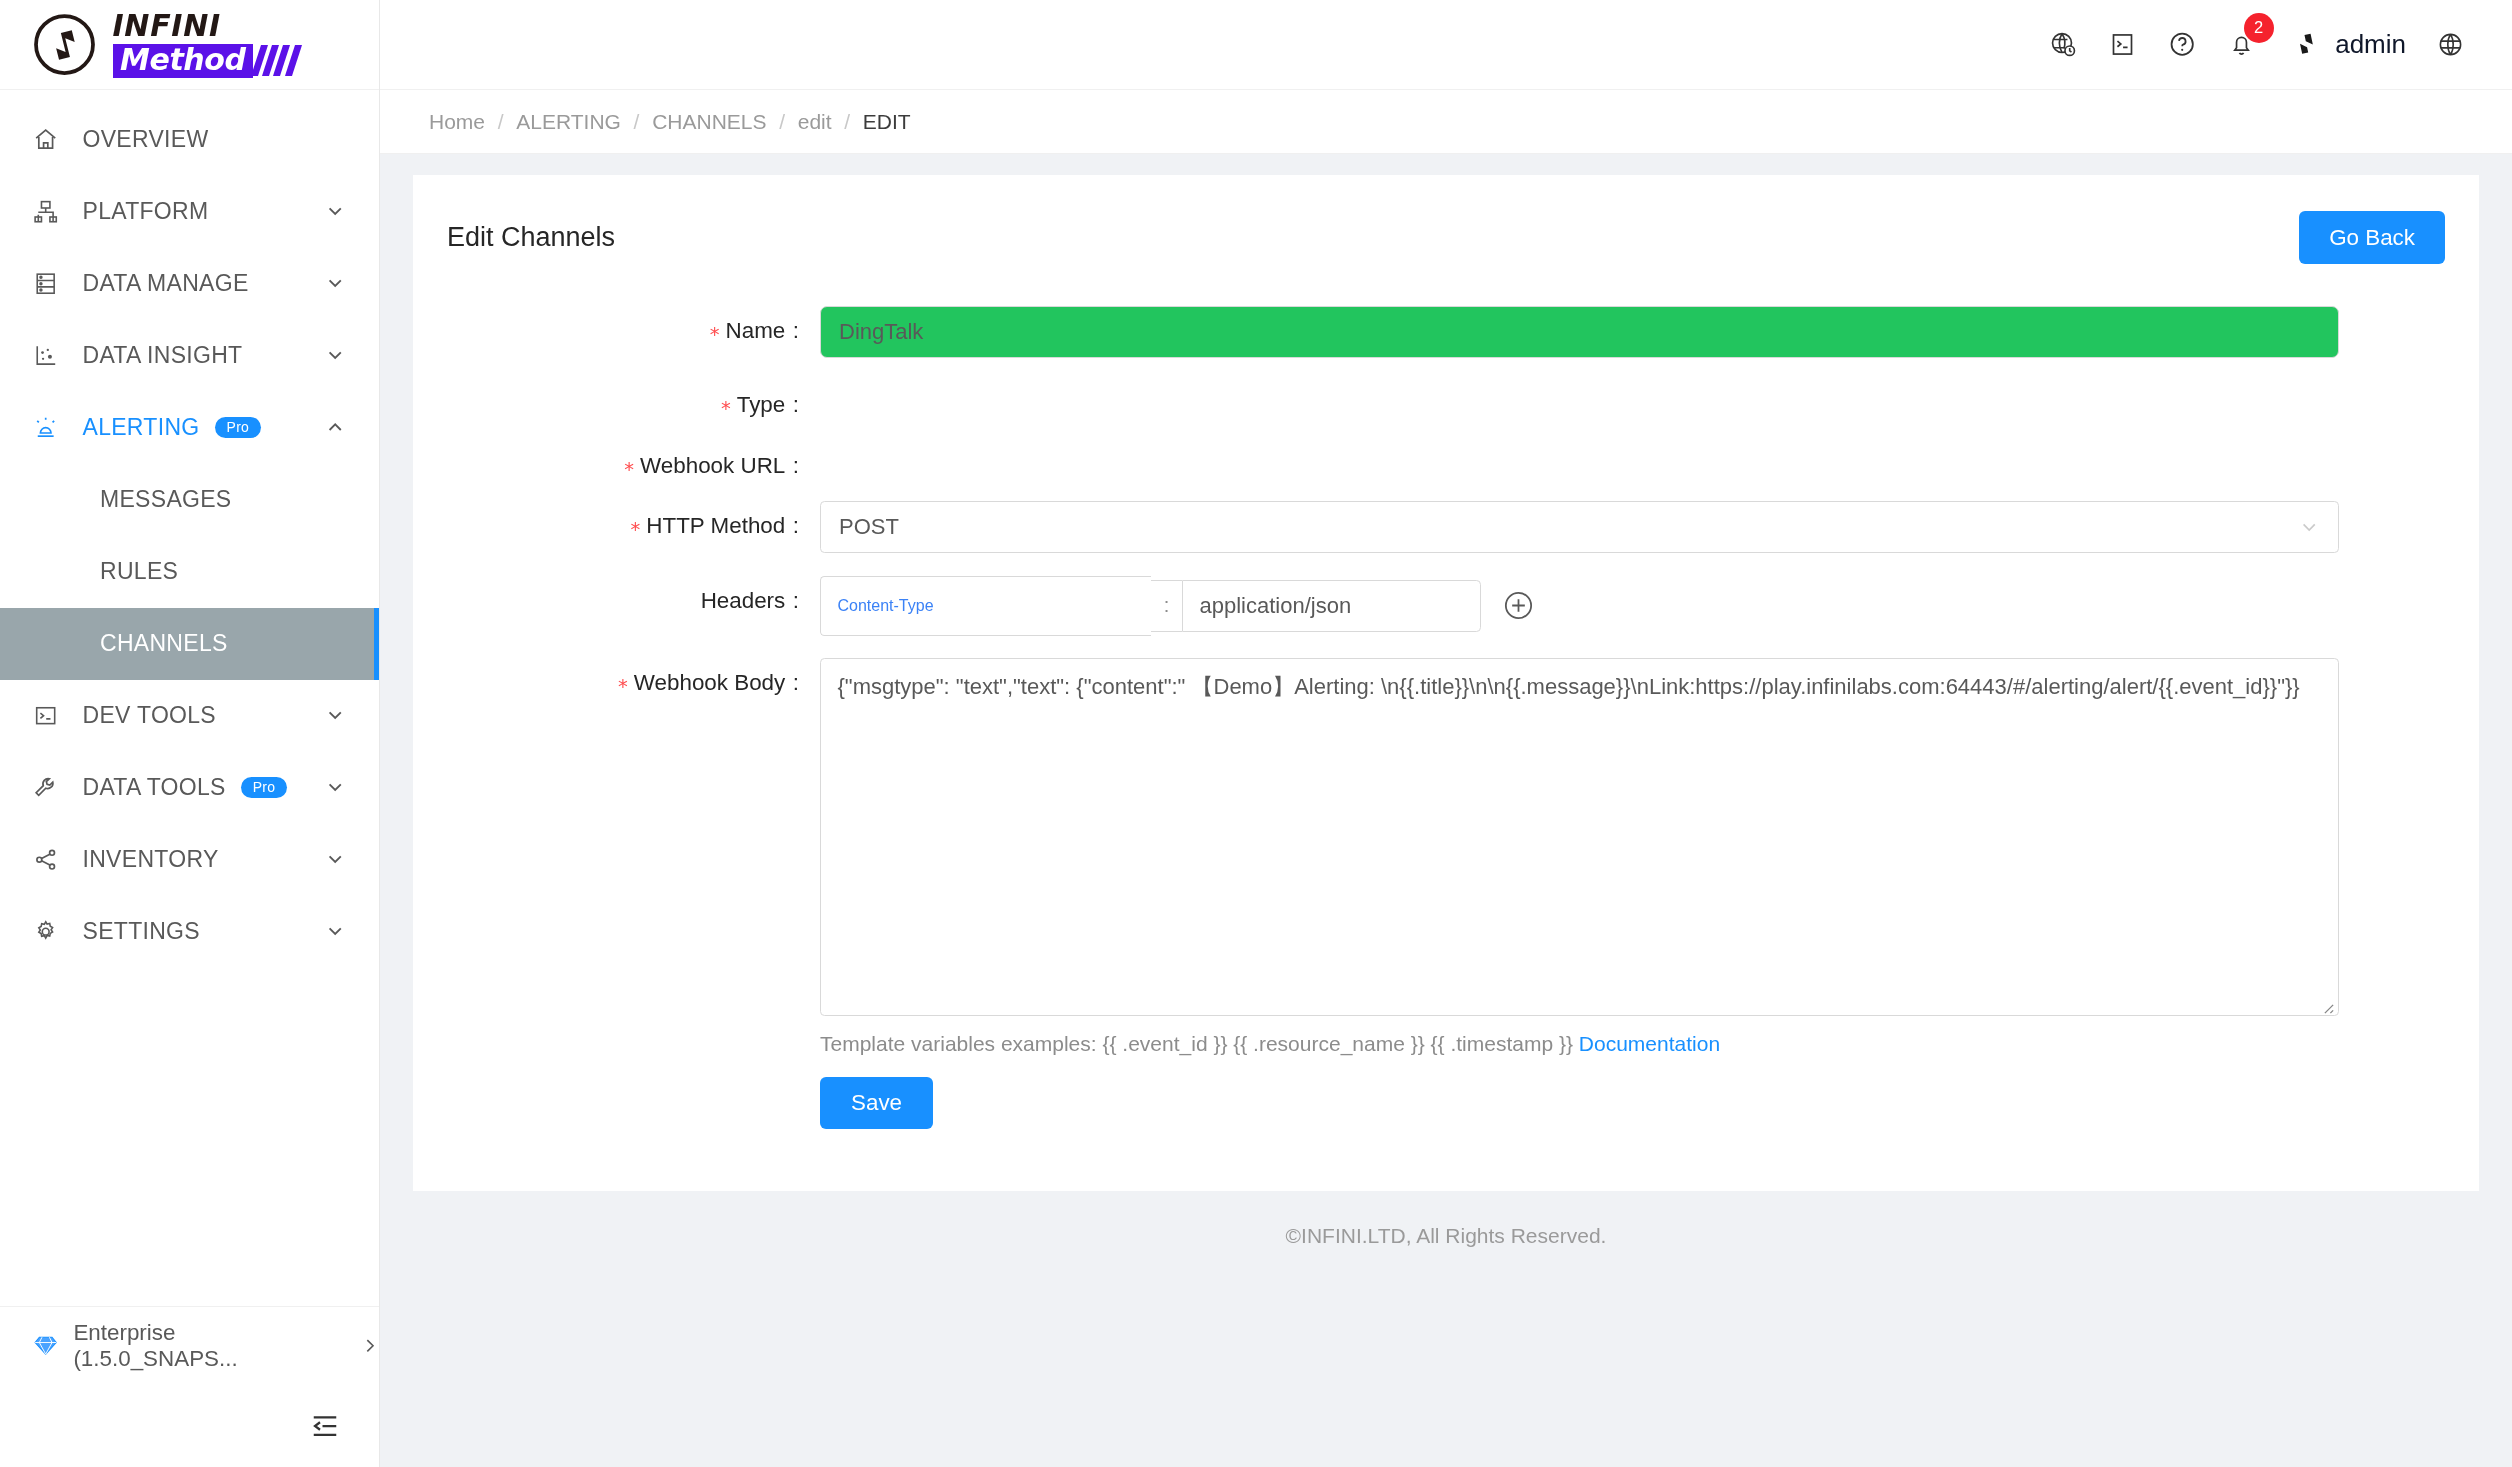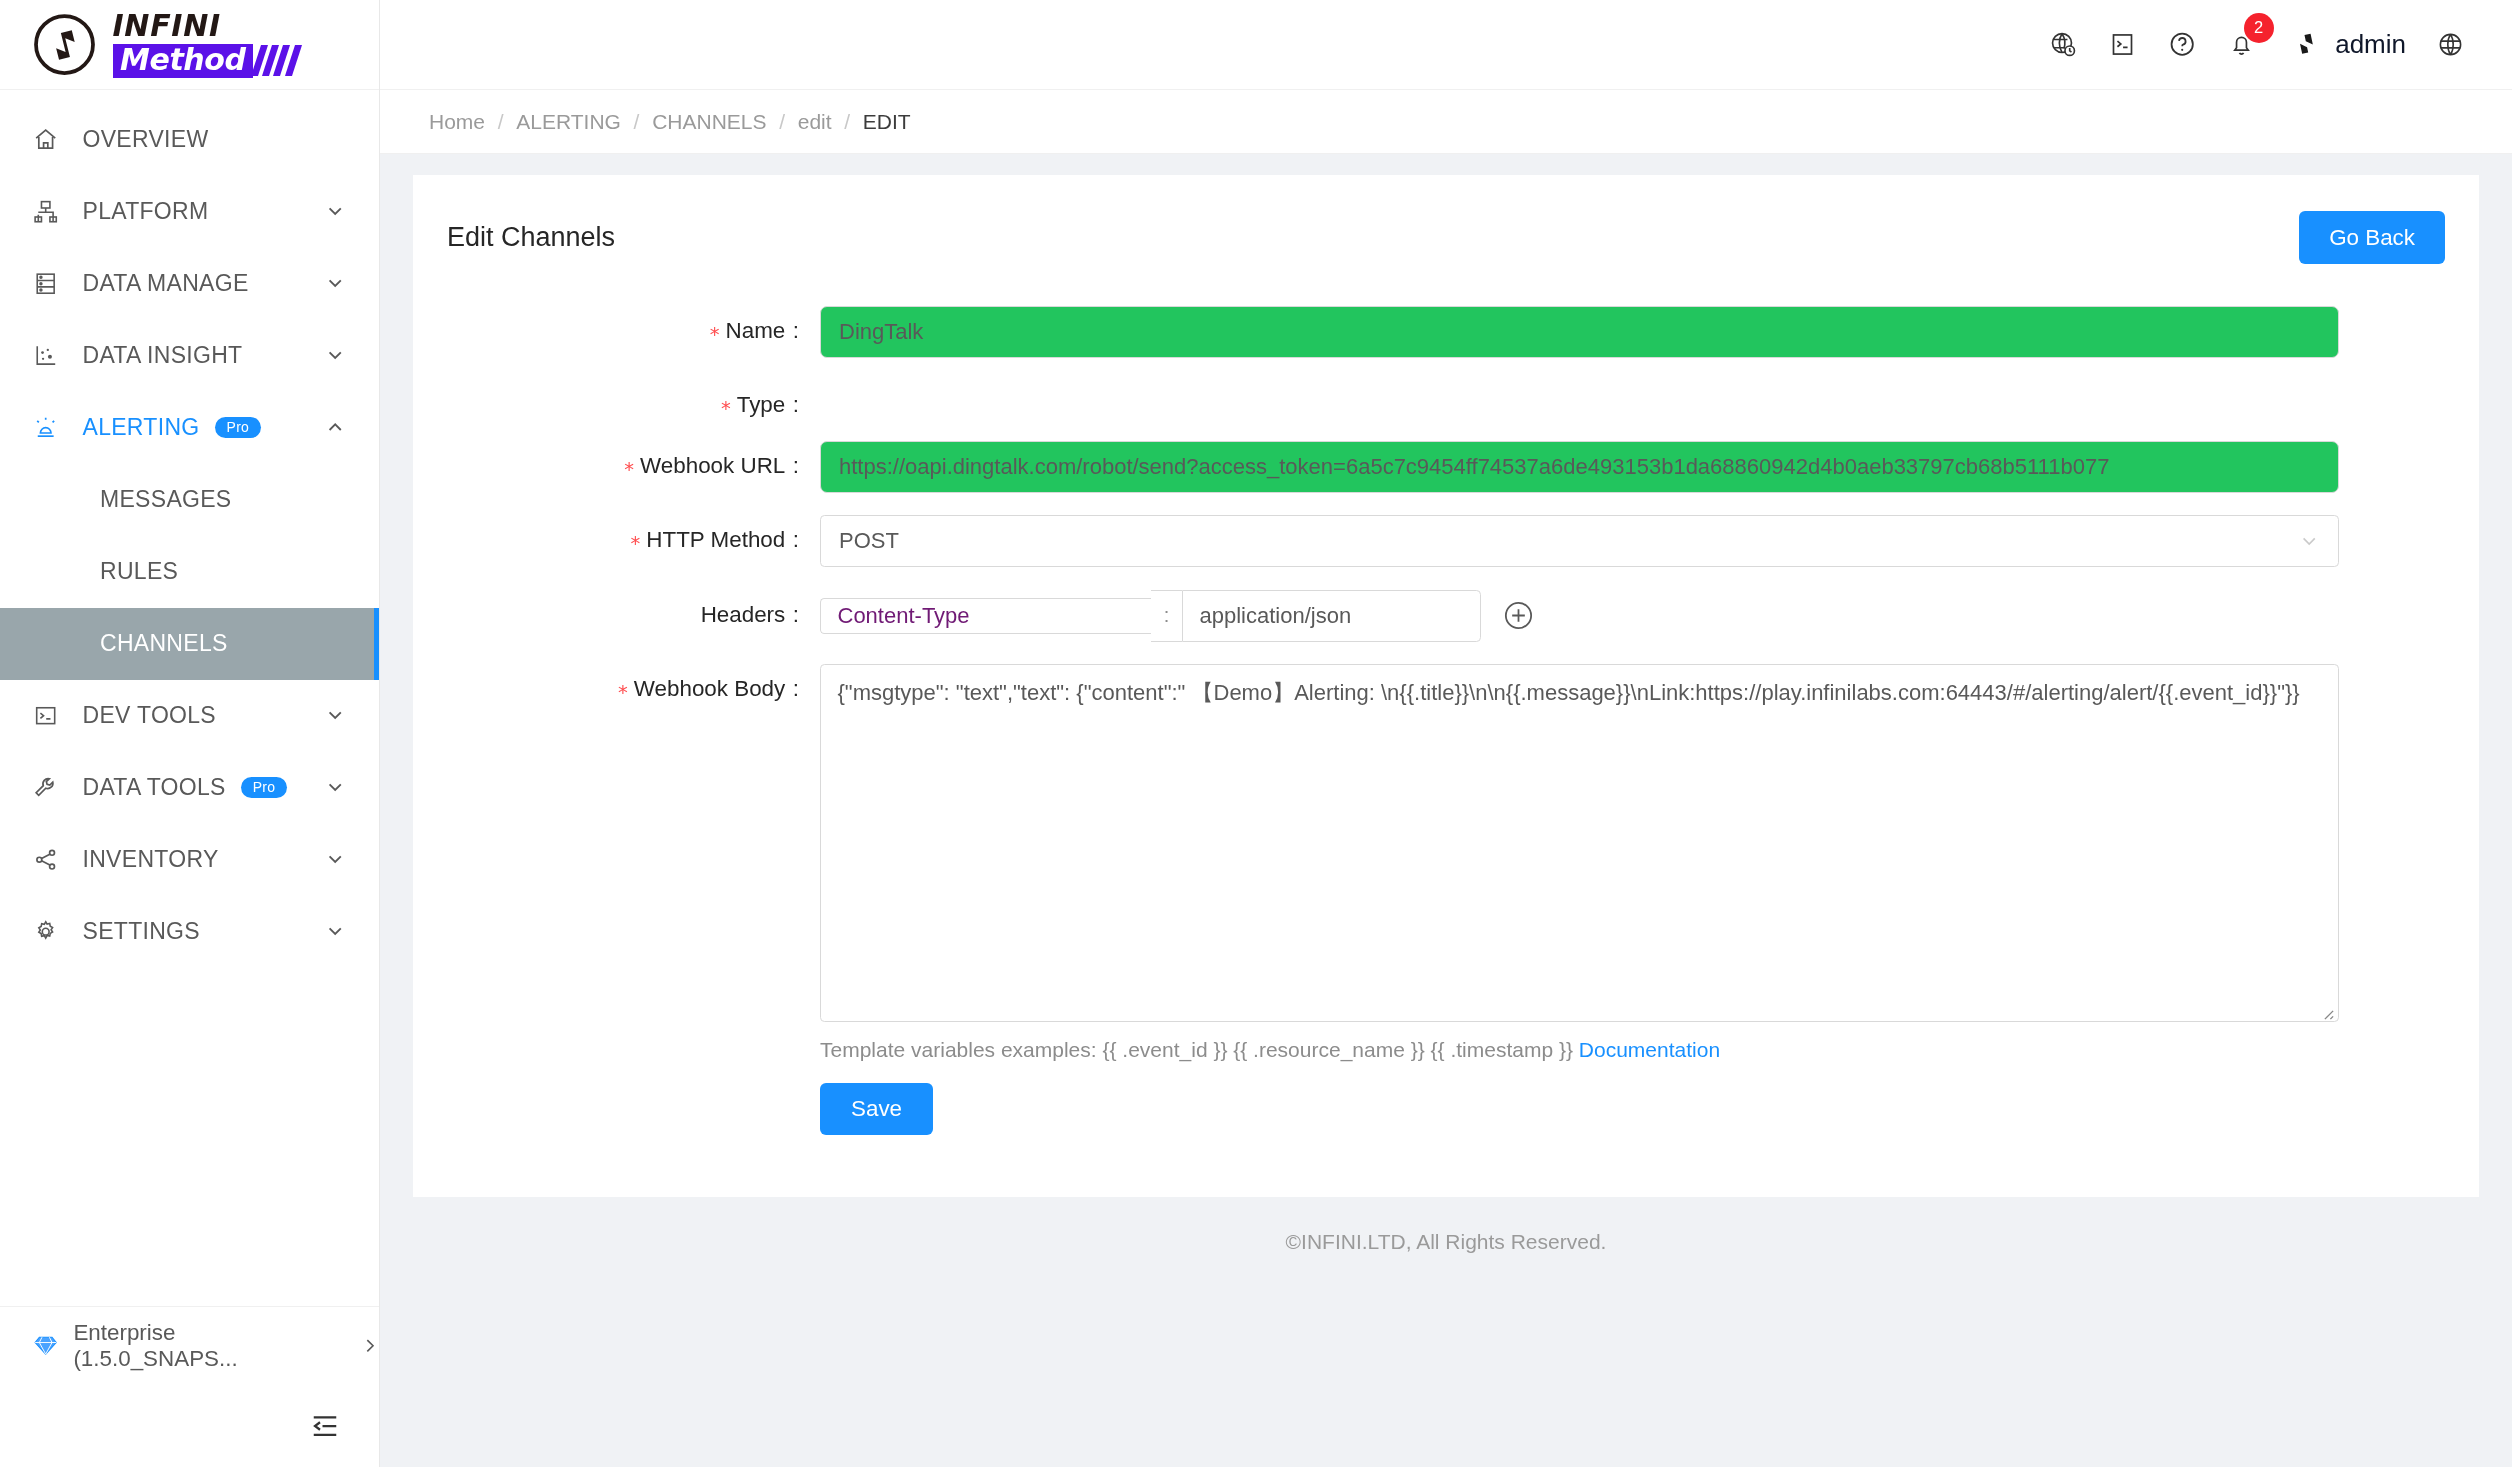--- a/index.html
+++ b/index.html
@@ -169,23 +169,23 @@
     width: 1519px; height: 52px;
     border: 0.7px solid #d9d9d9; border-radius: 4.5px;
     font-size: 22px; color: #595959; padding: 0 18px;
     background: #fff; display: flex; align-items: center;
     justify-content: space-between; cursor: pointer;
   }
   .sel .chev-sm { opacity: .45; }
 
   .hdr-row { display: flex; align-items: center; }
   .hdr-key {
-    width: 331px; height: 36px; border: 0.7px solid #d9d9d9;
+    width: 331px; height: 60px; border: 0.7px solid #d9d9d9;
     border-radius: 4.5px 0 0 4.5px; border-right: none;
-    font-size: 22px; color: #701a75; padding: 0 16.5px;
+    font-size: 16px; color: #3b82f6; padding: 0 16.5px;
     display: flex; align-items: center; background:#fff;
   }
   .hdr-colon {
     width: 31px; height: 52px; border: 0.7px solid #d9d9d9;
     border-left: none; border-right: none;
     display: flex; align-items: center; justify-content: center;
     font-size: 20px; color: #8c8c8c; background: #fff;
   }
   .hdr-val {
     width: 299px; height: 52px; border: 0.7px solid #d9d9d9;
@@ -514,23 +514,20 @@
 
           <div class="frow">
             <div class="flabel">
               <span class="req">*</span><span>Type</span><span class="colon">:</span>
             </div>
           </div>
 
           <div class="frow">
             <div class="flabel">
               <span class="req">*</span><span>Webhook URL</span><span class="colon">:</span>
-            </div>
-            <div class="fctl">
-              <input class="inp" value="https://oapi.dingtalk.com/robot/send?access_token=6a5c7c9454ff74537a6de493153b1da68860942d4b0aeb33797cb68b5111b077" style="">
             </div>
           </div>
 
           <div class="frow">
             <div class="flabel">
               <span class="req">*</span><span>HTTP Method</span><span class="colon">:</span>
             </div>
             <div class="fctl">
               <div class="sel">
                 <span>POST</span>

